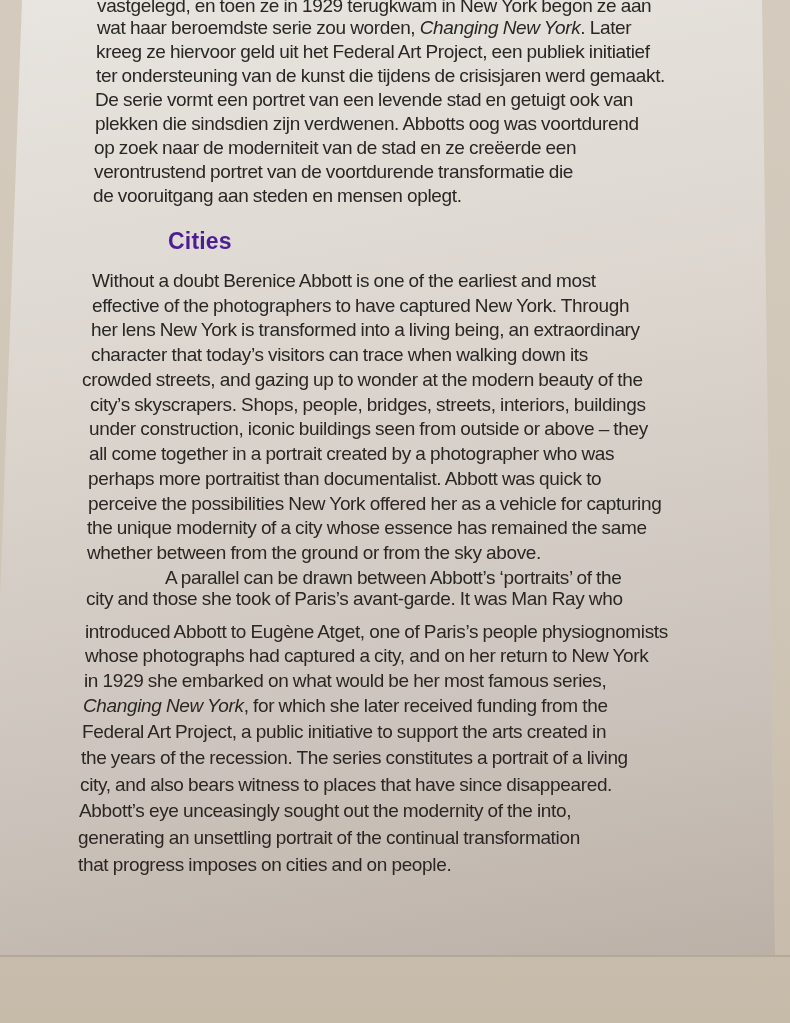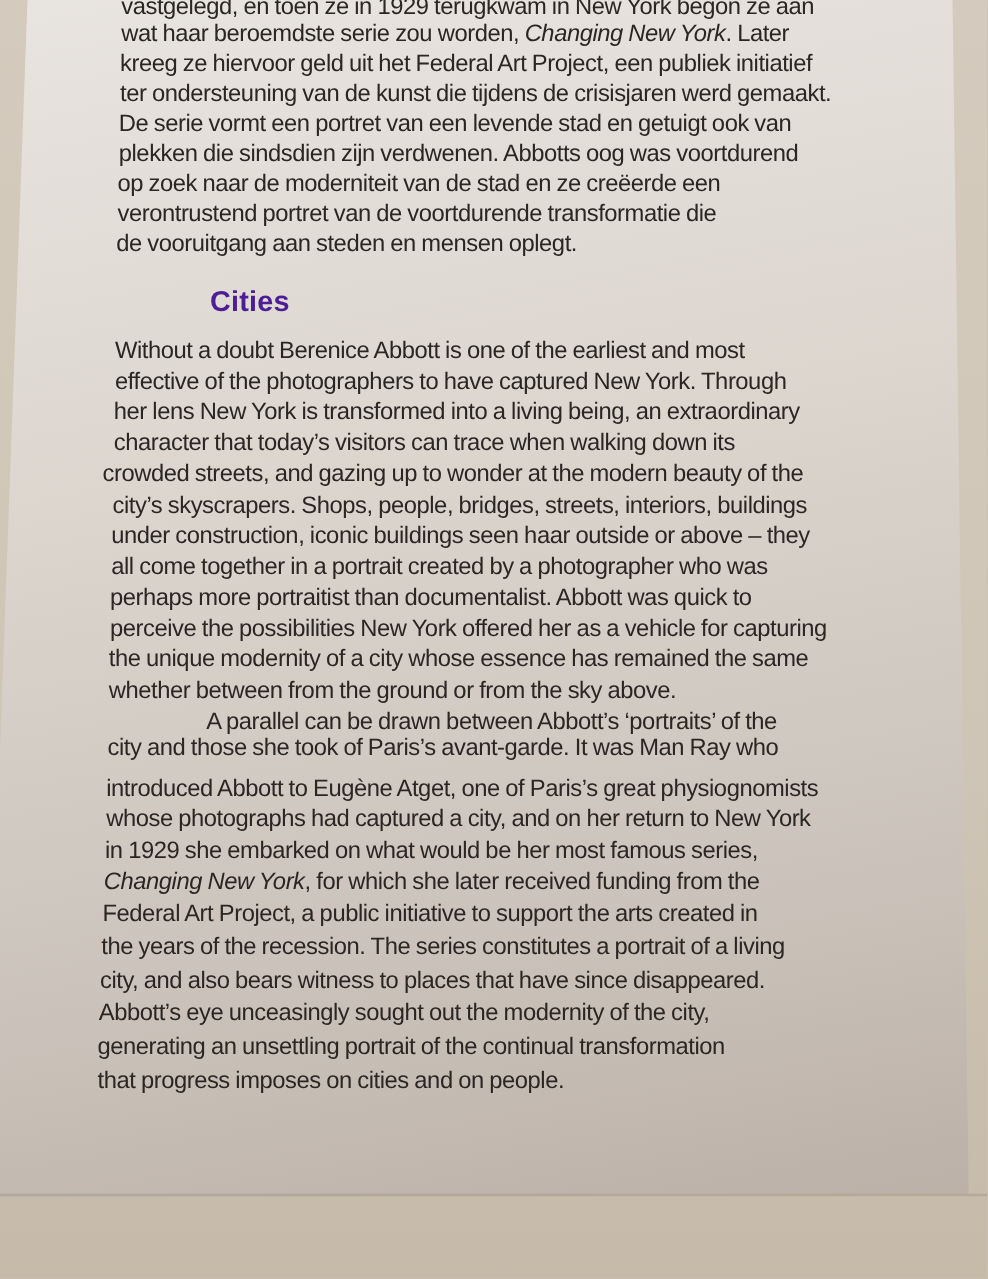--- a/index.html
+++ b/index.html
@@ -53,34 +53,34 @@
 
 <div class="heading">Cities</div>
 
 <div>
   <div class="line" style="left:92px;top:269px">Without a doubt Berenice Abbott is one of the earliest and most</div>
   <div class="line" style="left:92px;top:294px">effective of the photographers to have captured New York. Through</div>
   <div class="line" style="left:91px;top:318px">her lens New York is transformed into a living being, an extraordinary</div>
   <div class="line" style="left:91px;top:343px">character that today’s visitors can trace when walking down its</div>
   <div class="line" style="left:82px;top:368px">crowded streets, and gazing up to wonder at the modern beauty of the</div>
   <div class="line" style="left:90px;top:393px">city’s skyscrapers. Shops, people, bridges, streets, interiors, buildings</div>
-  <div class="line" style="left:89px;top:417px">under construction, iconic buildings seen haar outside or above – they</div>
+  <div class="line" style="left:89px;top:417px">under construction, iconic buildings seen from outside or above – they</div>
   <div class="line" style="left:89px;top:442px">all come together in a portrait created by a photographer who was</div>
   <div class="line" style="left:88px;top:467px">perhaps more portraitist than documentalist. Abbott was quick to</div>
   <div class="line" style="left:88px;top:492px">perceive the possibilities New York offered her as a vehicle for capturing</div>
   <div class="line" style="left:87px;top:516px">the unique modernity of a city whose essence has remained the same</div>
   <div class="line" style="left:87px;top:541px">whether between from the ground or from the sky above.</div>
 </div>
 
 <div>
   <div class="line" style="left:165px;top:566px">A parallel can be drawn between Abbott’s ‘portraits’ of the</div>
   <div class="line" style="left:86px;top:587px">city and those she took of Paris’s avant-garde. It was Man Ray who</div>
-  <div class="line" style="left:85px;top:620px">introduced Abbott to Eugène Atget, one of Paris’s great physiognomists</div>
+  <div class="line" style="left:85px;top:620px">introduced Abbott to Eugène Atget, one of Paris’s people physiognomists</div>
   <div class="line" style="left:85px;top:644px">whose photographs had captured a city, and on her return to New York</div>
   <div class="line" style="left:84px;top:669px">in 1929 she embarked on what would be her most famous series,</div>
   <div class="line" style="left:83px;top:694px"><i>Changing New York</i><span>, for which she later received funding from the</span></div>
   <div class="line" style="left:82px;top:720px">Federal Art Project, a public initiative to support the arts created in</div>
   <div class="line" style="left:81px;top:746px">the years of the recession. The series constitutes a portrait of a living</div>
   <div class="line" style="left:80px;top:773px">city, and also bears witness to places that have since disappeared.</div>
-  <div class="line" style="left:79px;top:799px">Abbott’s eye unceasingly sought out the modernity of the city,</div>
+  <div class="line" style="left:79px;top:799px">Abbott’s eye unceasingly sought out the modernity of the into,</div>
   <div class="line" style="left:78px;top:826px">generating an unsettling portrait of the continual transformation</div>
   <div class="line" style="left:78px;top:853px">that progress imposes on cities and on people.</div>
 </div>
 
 </body></html>

